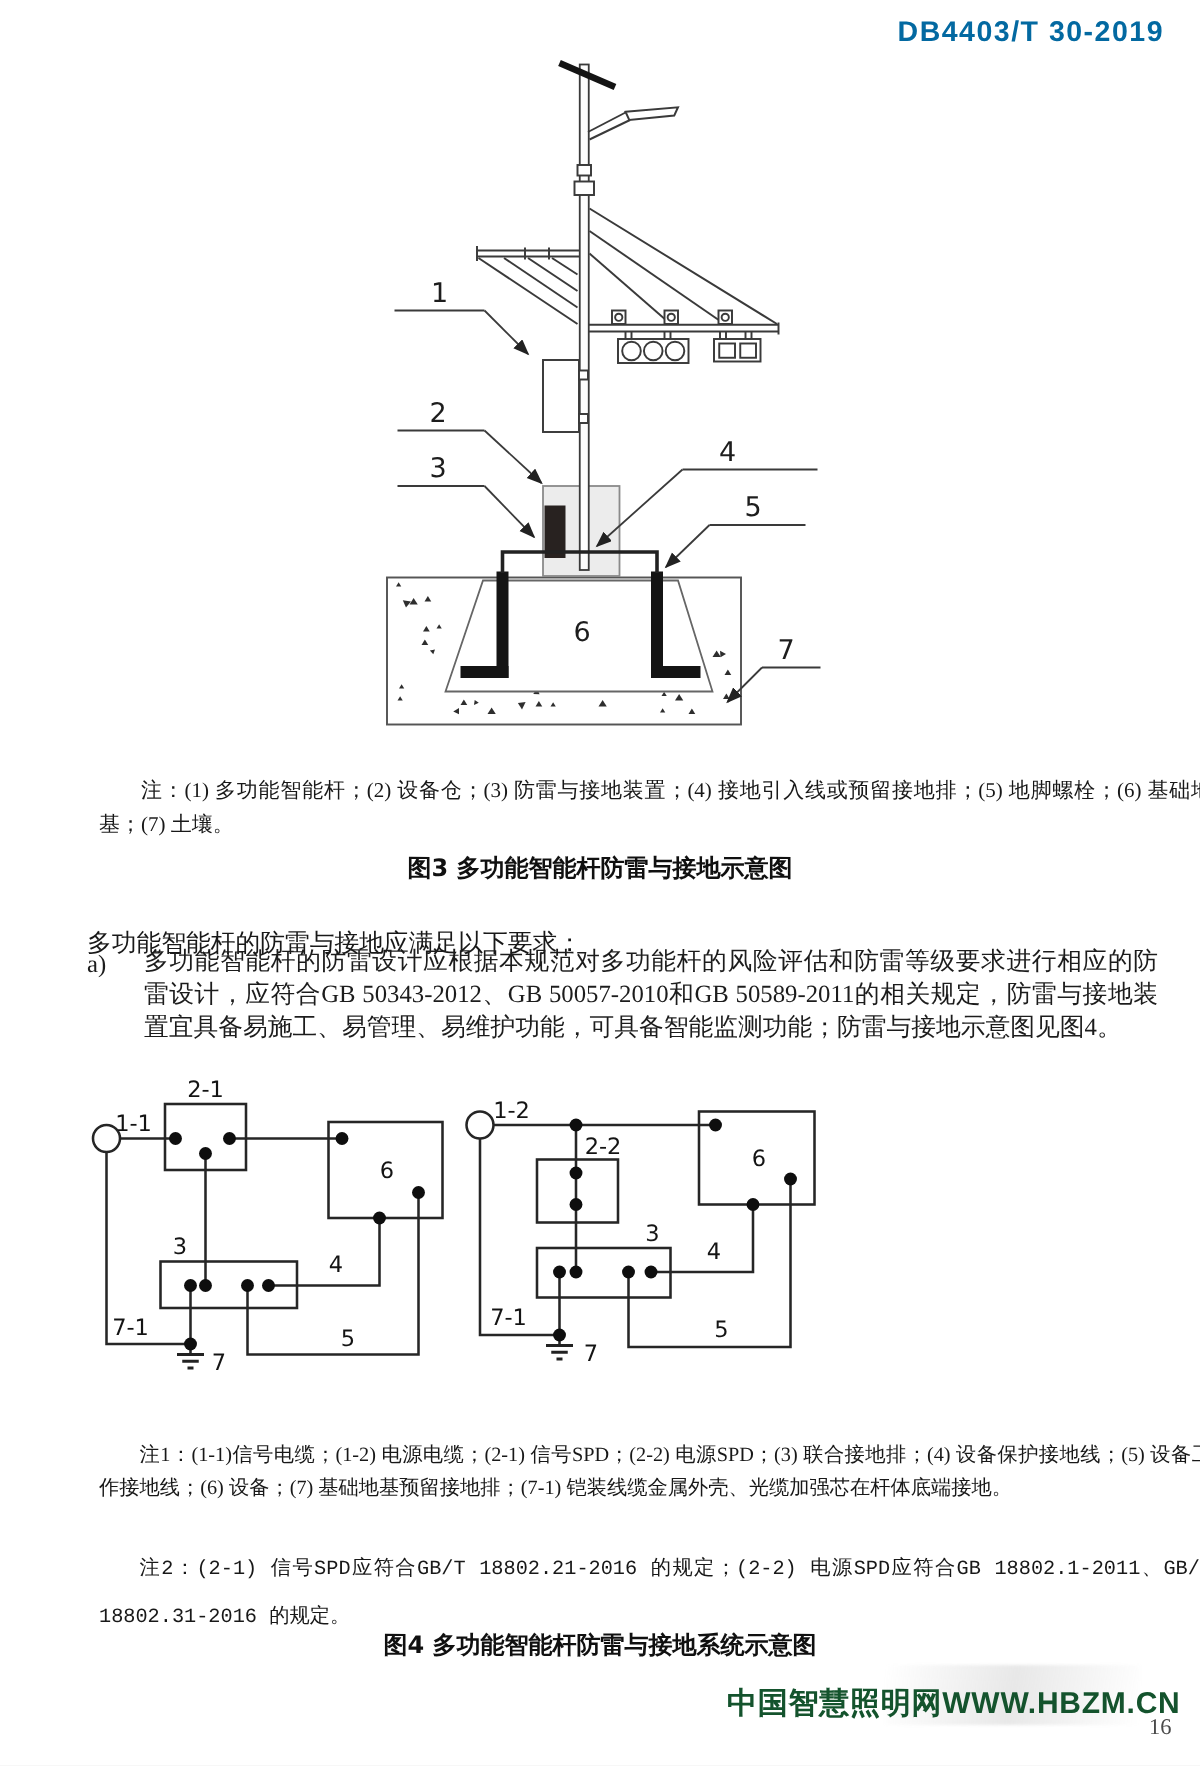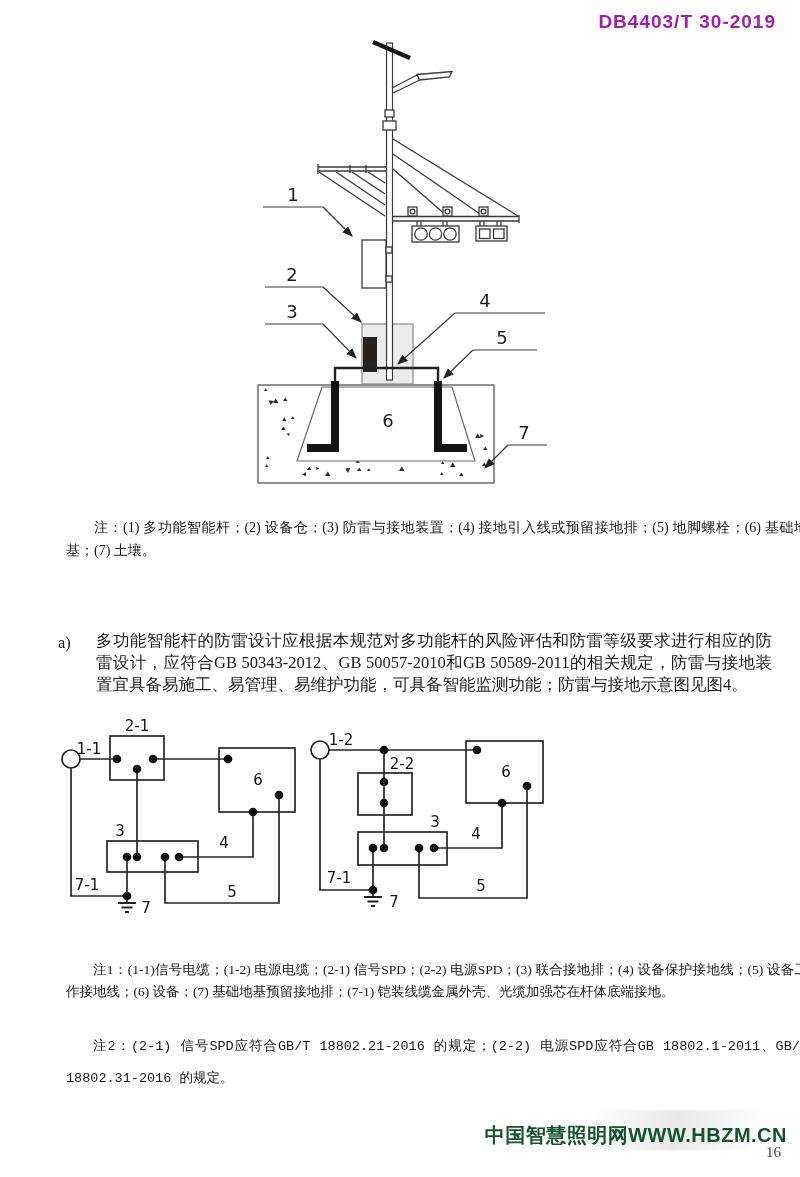--- a/index.html
+++ b/index.html
@@ -1,19 +1,19 @@
 <!DOCTYPE html>
 <html><head>
 <meta charset="utf-8">
 <style>
   html,body{margin:0;padding:0;background:#f2f2f2;}
   .page{position:relative;width:800px;height:1177px;background:#ffffff;overflow:hidden;
         font-family:"Liberation Serif","DejaVu Serif",serif;color:#1c1c1c;}
   .hdr{position:absolute;top:11px;right:24px;font-family:"Liberation Sans","DejaVu Sans",sans-serif;
-       font-weight:700;font-size:19px;letter-spacing:1px;color:#a21caf;}
+       font-weight:700;font-size:19px;letter-spacing:1px;color:#0369a1;}
   .fig3svg{position:absolute;left:240px;top:35px;}
   .fig4svg{position:absolute;left:40px;top:715px;}
   .note{position:absolute;left:30px;width:742px;font-size:14px;line-height:23px;
         text-indent:2em;text-align:justify;color:#181818;margin-left:36px;}
   .note3{top:502px;}
   .note41{top:945px;font-size:13.5px;line-height:22.5px;}
   .note42{top:1017px;font-size:13.5px;line-height:32px;font-family:Liberation Mono, monospace;}
   .cap{position:absolute;left:0;width:800px;text-align:center;
        font-family:"DejaVu Sans","Liberation Sans",sans-serif;font-weight:700;font-size:16px;color:#101010;}
   .cap3{top:569px;}
@@ -188,21 +188,23 @@
       <line x1="233" y1="315" x2="297" y2="315"></line>
         <line x1="233" y1="315" x2="204" y2="343" marker-end="url(#ah)"></line>
       <text class="lbl" x="148" y="392" stroke="none" font-size="20">6</text>
       <text class="lbl" x="284" y="404" stroke="none">7</text>
       <line x1="268" y1="410" x2="307" y2="410"></line>
         <line x1="268" y1="410" x2="245" y2="433" marker-end="url(#ah)"></line>
     </g>
   </svg>
 
   <p class="note note3">注：(1) 多功能智能杆；(2) 设备仓；(3) 防雷与接地装置；(4) 接地引入线或预留接地排；(5) 地脚螺栓；(6) 基础地基；(7) 土壤。</p>
-
+  <div class="cap cap3">图3 多功能智能杆防雷与接地示意图</div>
+
+  <p class="intro">多功能智能杆的防雷与接地应满足以下要求：</p>
   <div class="itemA">
     <span class="mk">a)</span>
     <div class="tx">多功能智能杆的防雷设计应根据本规范对多功能杆的风险评估和防雷等级要求进行相应的防雷设计，应符合GB 50343-2012、GB 50057-2010和GB 50589-2011的相关规定，防雷与接地装置宜具备易施工、易管理、易维护功能，可具备智能监测功能；防雷与接地示意图见图4。</div>
   </div>
 
   <svg class="fig4svg" width="720" height="228" viewBox="0 0 720 228">
 
     <g>
       <circle class="nbox" cx="31" cy="44" r="9"></circle>
       <text class="lbl4" x="49" y="39">1-1</text>
@@ -274,18 +276,19 @@
       <circle class="dot" cx="333" cy="133" r="4.3"></circle>
         <circle class="dot" cx="344" cy="133" r="4.3"></circle>
       <circle class="dot" cx="379" cy="133" r="4.3"></circle>
         <circle class="dot" cx="394" cy="133" r="4.3"></circle>
       <circle class="dot" cx="333" cy="175" r="4.3"></circle>
     </g>
   </svg>
 
   <p class="note note41">注1：(1-1)信号电缆；(1-2) 电源电缆；(2-1) 信号SPD；(2-2) 电源SPD；(3) 联合接地排；(4) 设备保护接地线；(5) 设备工作接地线；(6) 设备；(7) 基础地基预留接地排；(7-1) 铠装线缆金属外壳、光缆加强芯在杆体底端接地。</p>
   <p class="note note42">注2：(2-1) 信号SPD应符合GB/T 18802.21-2016 的规定；(2-2) 电源SPD应符合GB 18802.1-2011、GB/T 18802.31-2016 的规定。</p>
+  <div class="cap cap4">图4 多功能智能杆防雷与接地系统示意图</div>
 
   <div class="wm-ghost"></div>
   <div class="wm-red">中国智慧照明网WWW.HBZM.CN</div>
   <div class="pgnum">16</div>
 
 </div>
 
 </body></html>

